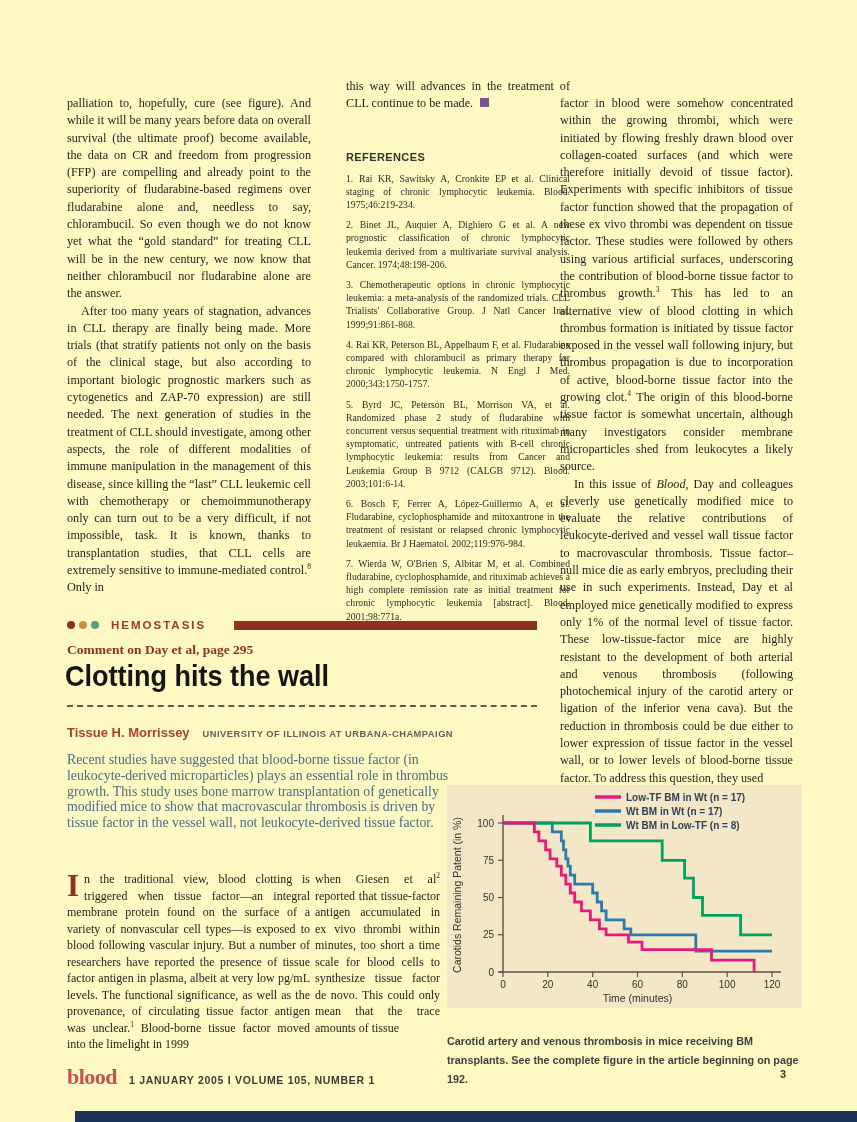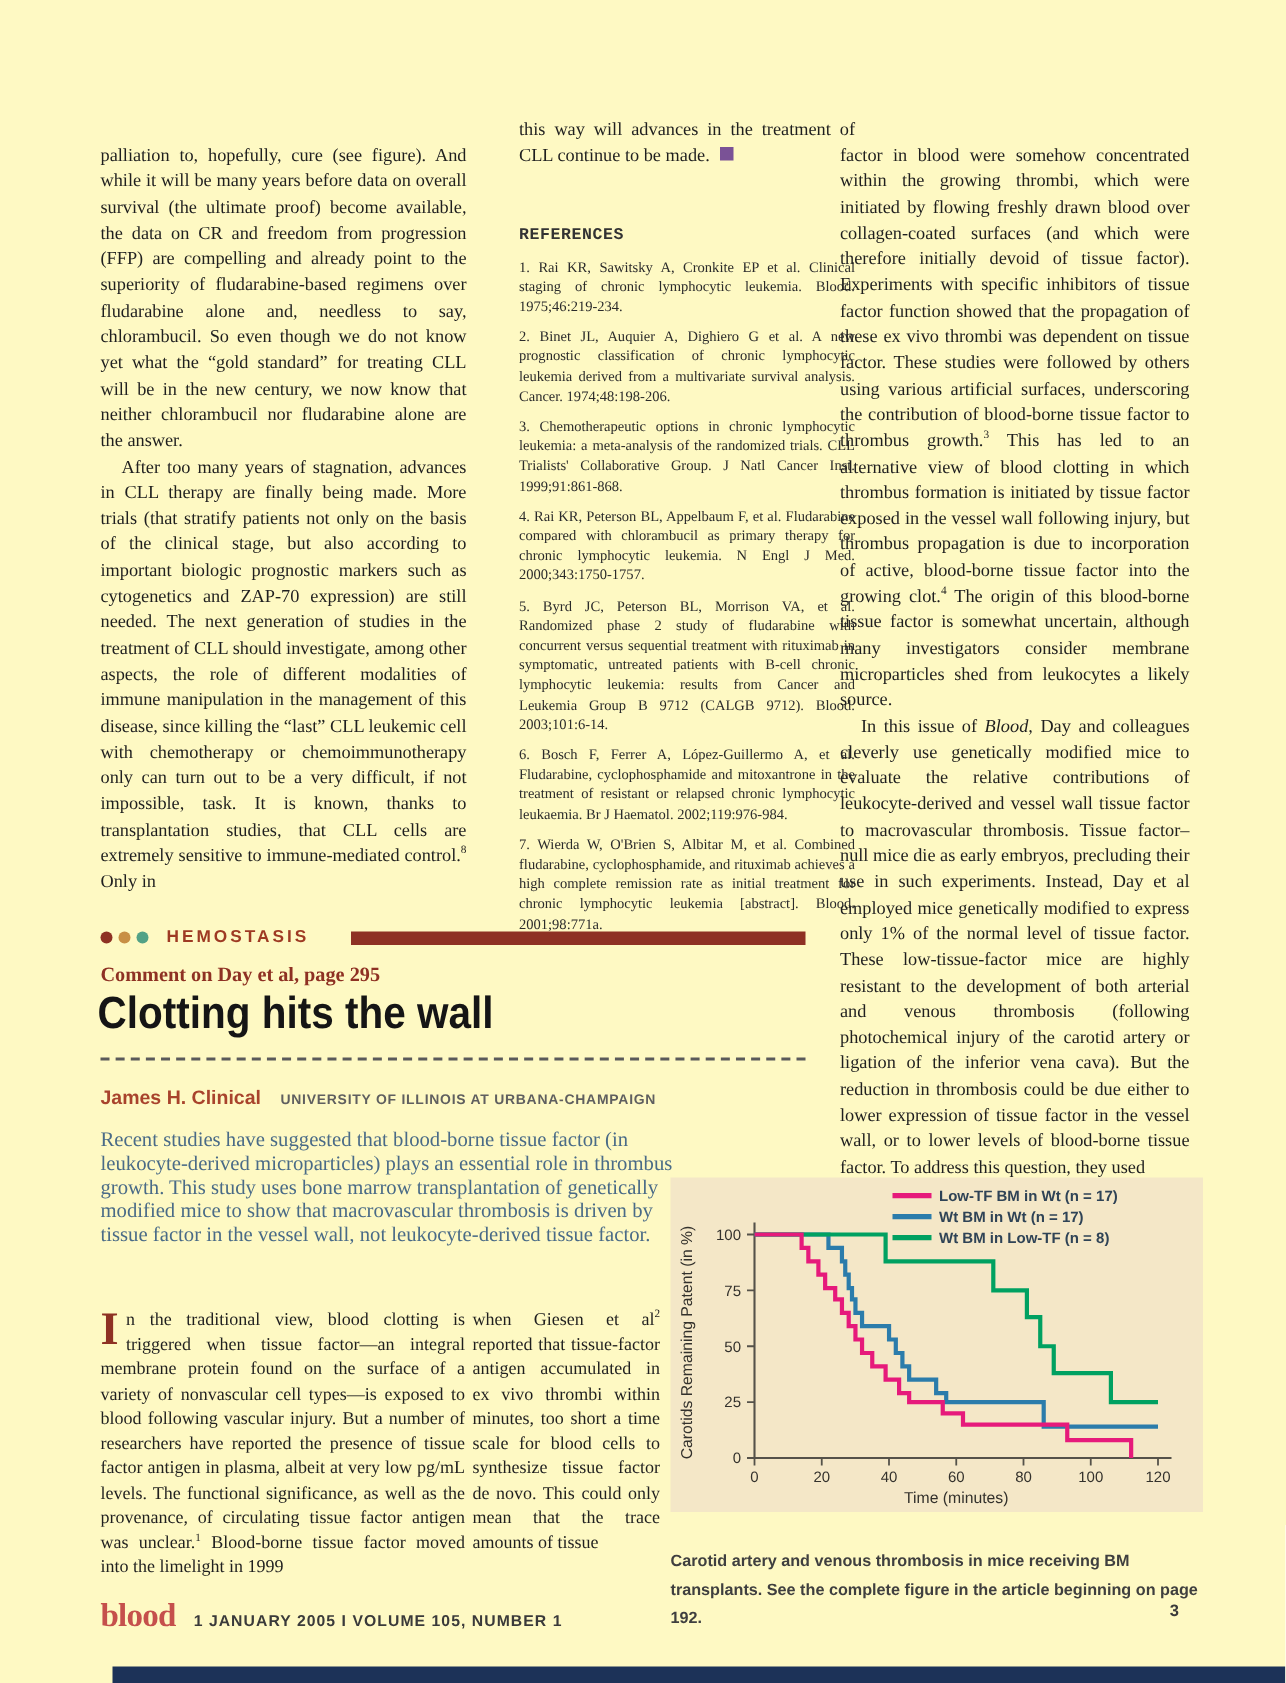--- a/index.html
+++ b/index.html
@@ -12,21 +12,21 @@
   .bodytext { font-size:12.2px; line-height:17.3px; text-align:justify; color:#1f1f1f; }
   .bodytext p.indent { text-indent:14px; }
   sup { font-size:0.62em; vertical-align:super; line-height:0; }
 
   
   .top-col1 { left:67px; top:95px; width:244px; }
   .top-col2 { left:318px; top:78px; width:224px;margin-left:28px; }
   .top-col3 { left:560px; top:95px; width:233px; }
 
   .refs-title {
-    font-family:Liberation Mono, monospace; font-weight:bold;
+    font-family:Liberation Sans, sans-serif; font-weight:bold;
     font-size:11px; letter-spacing:0.4px; color:#333; margin:38px 0 9px 0;
   }
   .ref {
     font-size:9.7px; line-height:13.2px; text-align:justify;
     color:#2b2b2b; margin-bottom:7px;
   }
   .endsquare { display:inline-block; width:9px; height:9px; margin-left:7px; background:#7a5296; vertical-align:baseline; }
 
   
   .hemo-band { left:67px; top:619px; width:470px; height:12px; display:flex; align-items:center; }
@@ -120,21 +120,21 @@
     <span class="hemo-bar" style="background: rgb(142, 49, 35);"></span>
   </div>
 
   <div class="abscol comment-line">Comment on Day et al, page 295</div>
 
   <h1 class="abscol article-title">Clotting hits the wall</h1>
 
   <div class="abscol dash-rule"></div>
 
   <div class="abscol byline">
-    <span class="author-name">James H. Clinical</span>
+    <span class="author-name">Tissue H. Morrissey</span>
     <span class="affiliation">UNIVERSITY OF ILLINOIS AT URBANA-CHAMPAIGN</span>
   </div>
 
   <p class="abscol abstract">Recent studies have suggested that blood-borne tissue factor (in leukocyte-derived microparticles) plays an essential role in thrombus growth. This study uses bone marrow transplantation of genetically modified mice to show that macrovascular thrombosis is driven by tissue factor in the vessel wall, not leukocyte-derived tissue factor.</p>
 
   <div class="abscol body-colA">
     <span class="dropcap">I</span><span>n the traditional view, blood clotting is triggered when tissue factor—an integral membrane protein found on the surface of a variety of nonvascular cell types—is exposed to blood following vascular injury. But a number of researchers have reported the presence of tissue factor antigen in plasma, albeit at very low pg/mL levels. The functional significance, as well as the provenance, of circulating tissue factor antigen was unclear.<sup>1</sup> Blood-borne tissue factor moved into the limelight in 1999</span>
   </div>
   <div class="abscol body-colB">
     <span>when Giesen et al<sup>2</sup> reported that tissue-factor antigen accumulated in ex vivo thrombi within minutes, too short a time scale for blood cells to synthesize tissue factor de novo. This could only mean that the trace amounts of tissue</span>

